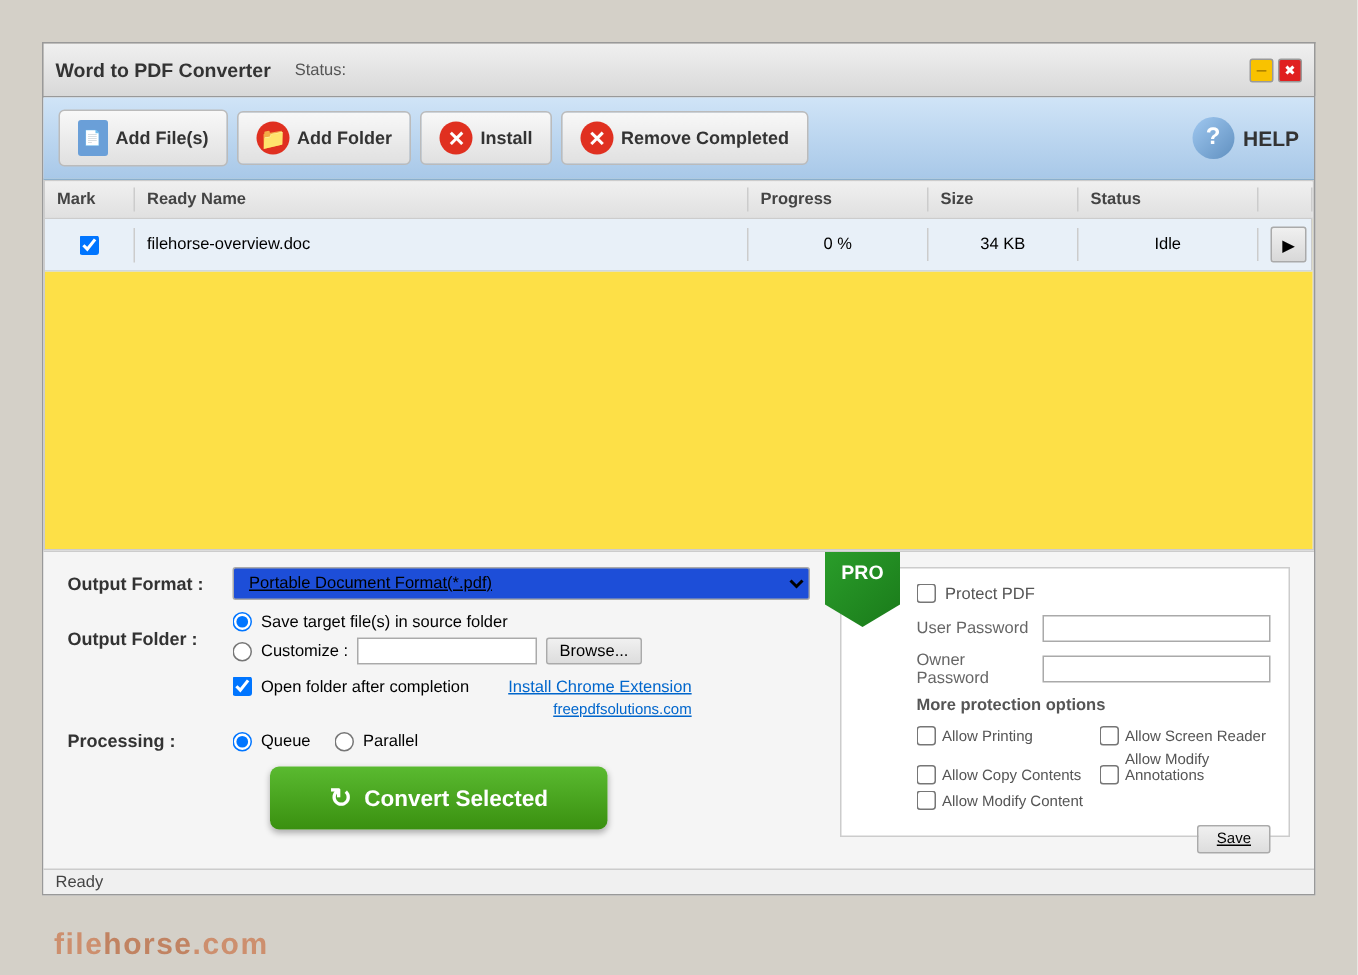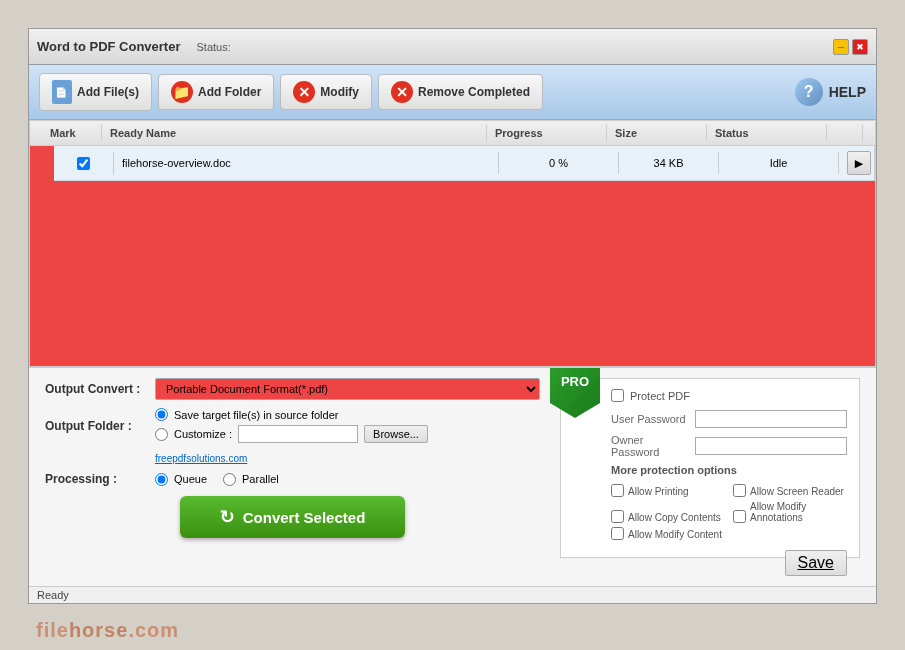--- a/index.html
+++ b/index.html
@@ -130,21 +130,21 @@
     
     .file-list-container {
       border: 1px solid #ccc;
       margin: 0;
     }
     .file-list-header {
       display: grid;
       grid-template-columns: 60px 1fr 120px 100px 120px 36px;
       background: linear-gradient(to bottom, #f0f0f0, #e0e0e0);
       border-bottom: 1px solid #ccc;
-      padding: 4px 12px;
+      padding: 4px 0;
     }
     .file-list-header span {
       padding: 2px 8px;
       font-size: 11px;
       color: #444;
       font-weight: bold;
       border-right: 1px solid #ccc;
     }
     .file-row {
       display: grid;
@@ -173,22 +173,21 @@
       cursor: pointer;
       width: 24px;
       height: 24px;
       display: flex;
       align-items: center;
       justify-content: center;
       margin: 0 auto;
     }
     .file-list-body {
       min-height: 220px;
-      background: #ef4444;
-      padding-left: 24px;
+      background: #fde047;
     }
 
     
     .options-area {
       background: #f5f5f5;
       border-top: 1px solid #ccc;
       padding: 10px 16px;
       display: flex;
       gap: 20px;
     }
@@ -206,21 +205,22 @@
       color: #333;
       width: 110px;
       flex-shrink: 0;
     }
     select.format-select {
       flex: 1;
       padding: 3px 6px;
       border: 1px solid #aaa;
       border-radius: 2px;
       font-size: 11px;
-      background: #ef4444;
+      background: #1d4ed8;
+      text-decoration: underline;
     }
     .radio-group {
       display: flex;
       flex-direction: column;
       gap: 4px;
     }
     .radio-row {
       display: flex;
       align-items: center;
       gap: 6px;
@@ -368,21 +368,21 @@
     }
     .convert-icon {
       font-size: 18px;
     }
     .save-btn {
       padding: 3px 12px;
       background: linear-gradient(to bottom, #f0f0f0, #ddd);
       border: 1px solid #aaa;
       border-radius: 2px;
       cursor: pointer;
-      font-size: 16px;
+      font-size: 10px;
       float: right;
       margin-top: 4px;
       text-decoration: underline;
     }
 
     
     .status-bar {
       background: #f0f0f0;
       border-top: 1px solid #ccc;
       padding: 2px 8px;
@@ -431,21 +431,21 @@
     <button class="toolbar-btn">
       <span class="icon-doc">📄</span>
       <span>Add File(s)</span>
     </button>
     <button class="toolbar-btn">
       <span class="icon-red">📁</span>
       <span>Add Folder</span>
     </button>
     <button class="toolbar-btn">
       <span class="icon-red">✕</span>
-      <span>Modify</span>
+      <span>Install</span>
     </button>
     <button class="toolbar-btn">
       <span class="icon-red">✕</span>
       <span>Remove Completed</span>
     </button>
     <div class="help-btn">
       <div class="help-circle">?</div>
       <span>HELP</span>
     </div>
   </div>
@@ -472,21 +472,21 @@
           <div class="play-btn">▶</div>
         </div>
       </div>
     </div>
   </div>
 
   <div class="options-area">
     <div class="options-left">
 
       <div class="option-row">
-        <span class="option-label">Output Convert :</span>
+        <span class="option-label">Output Format :</span>
         <select class="format-select">
           <option>Portable Document Format(*.pdf)</option>
           <option>Word Document(*.doc)</option>
           <option>Excel(*.xls)</option>
         </select>
       </div>
 
       <div class="option-row">
         <span class="option-label">Output Folder :</span>
         <div class="radio-group">
@@ -499,20 +499,25 @@
             <span>Customize :</span>
             <input type="text" class="customize-input" style="">
             <button class="browse-btn">Browse...</button>
           </div>
         </div>
       </div>
 
       <div class="option-row" style="align-items:flex-start">
         <span class="option-label"></span>
         <div>
+          <div class="checkbox-row">
+            <input type="checkbox" checked="" style="">
+            <span>Open folder after completion</span>
+            <span style="margin-left:20px;" class="link-text">Install Chrome Extension</span>
+          </div>
           <div class="links-area">freepdfsolutions.com</div>
         </div>
       </div>
 
       <div class="option-row">
         <span class="option-label">Processing :</span>
         <div class="processing-row">
           <div class="radio-row">
             <input type="radio" name="processing" checked="" style="">
             <span>Queue</span>

